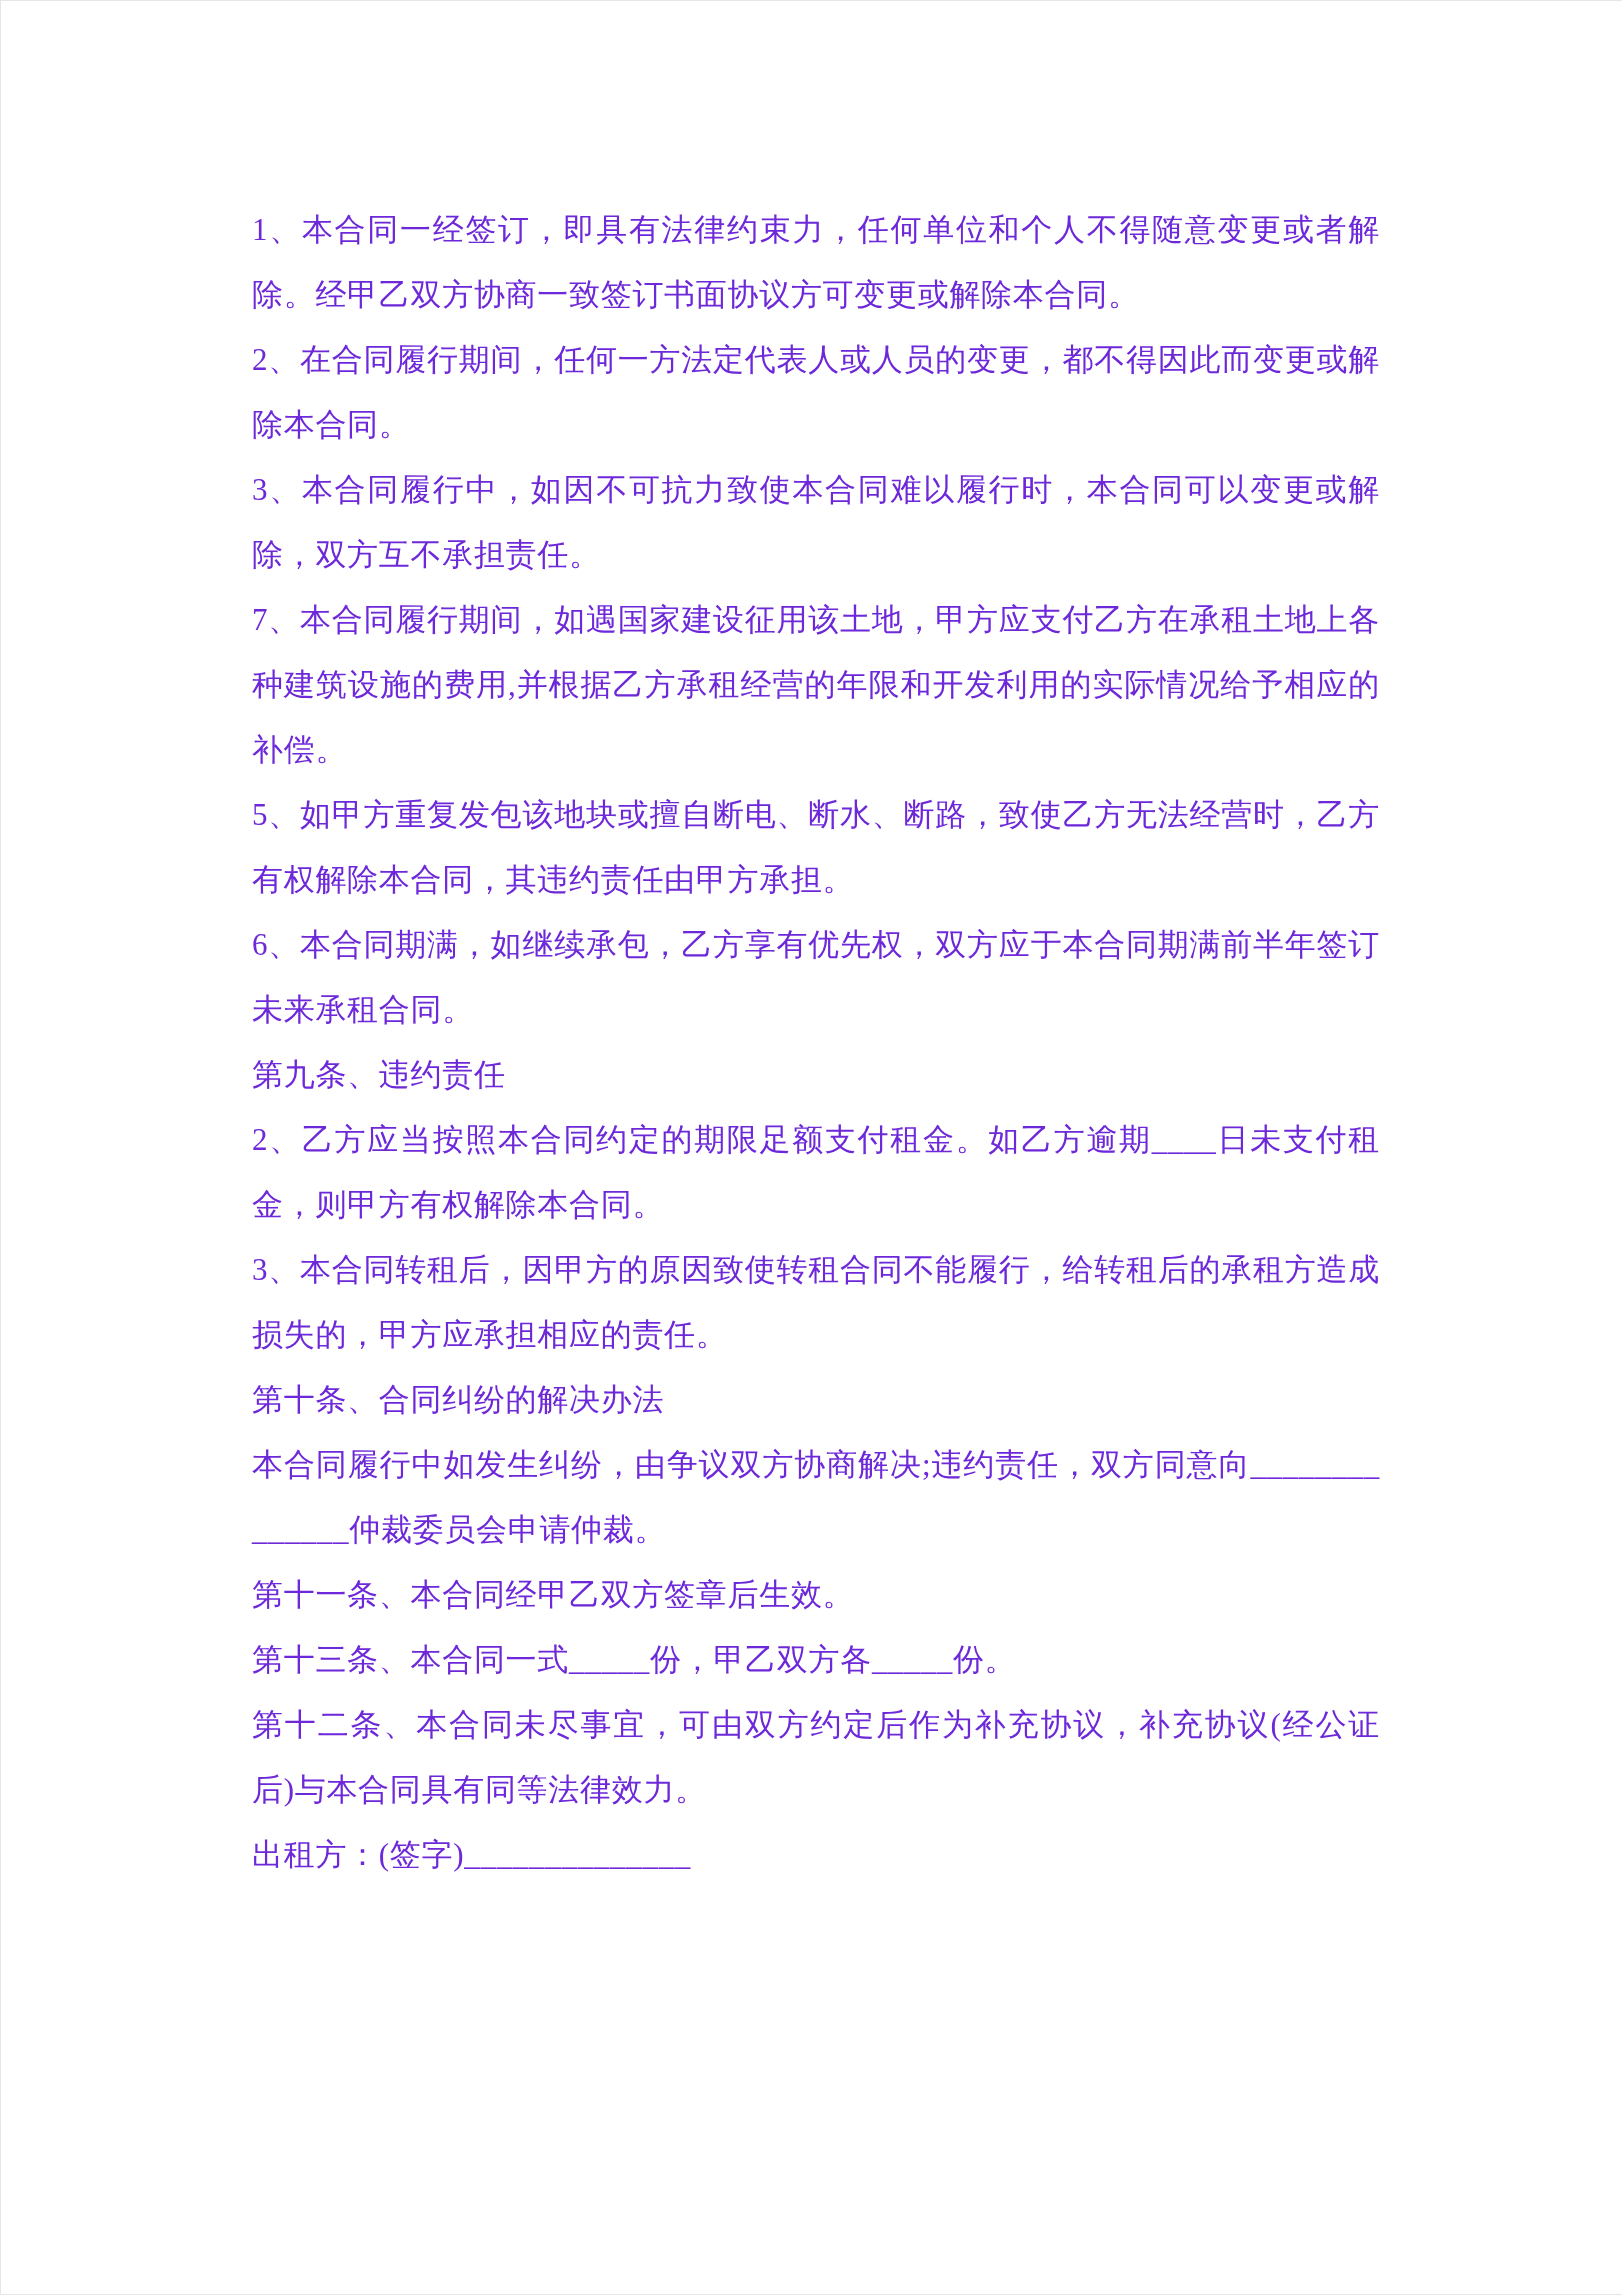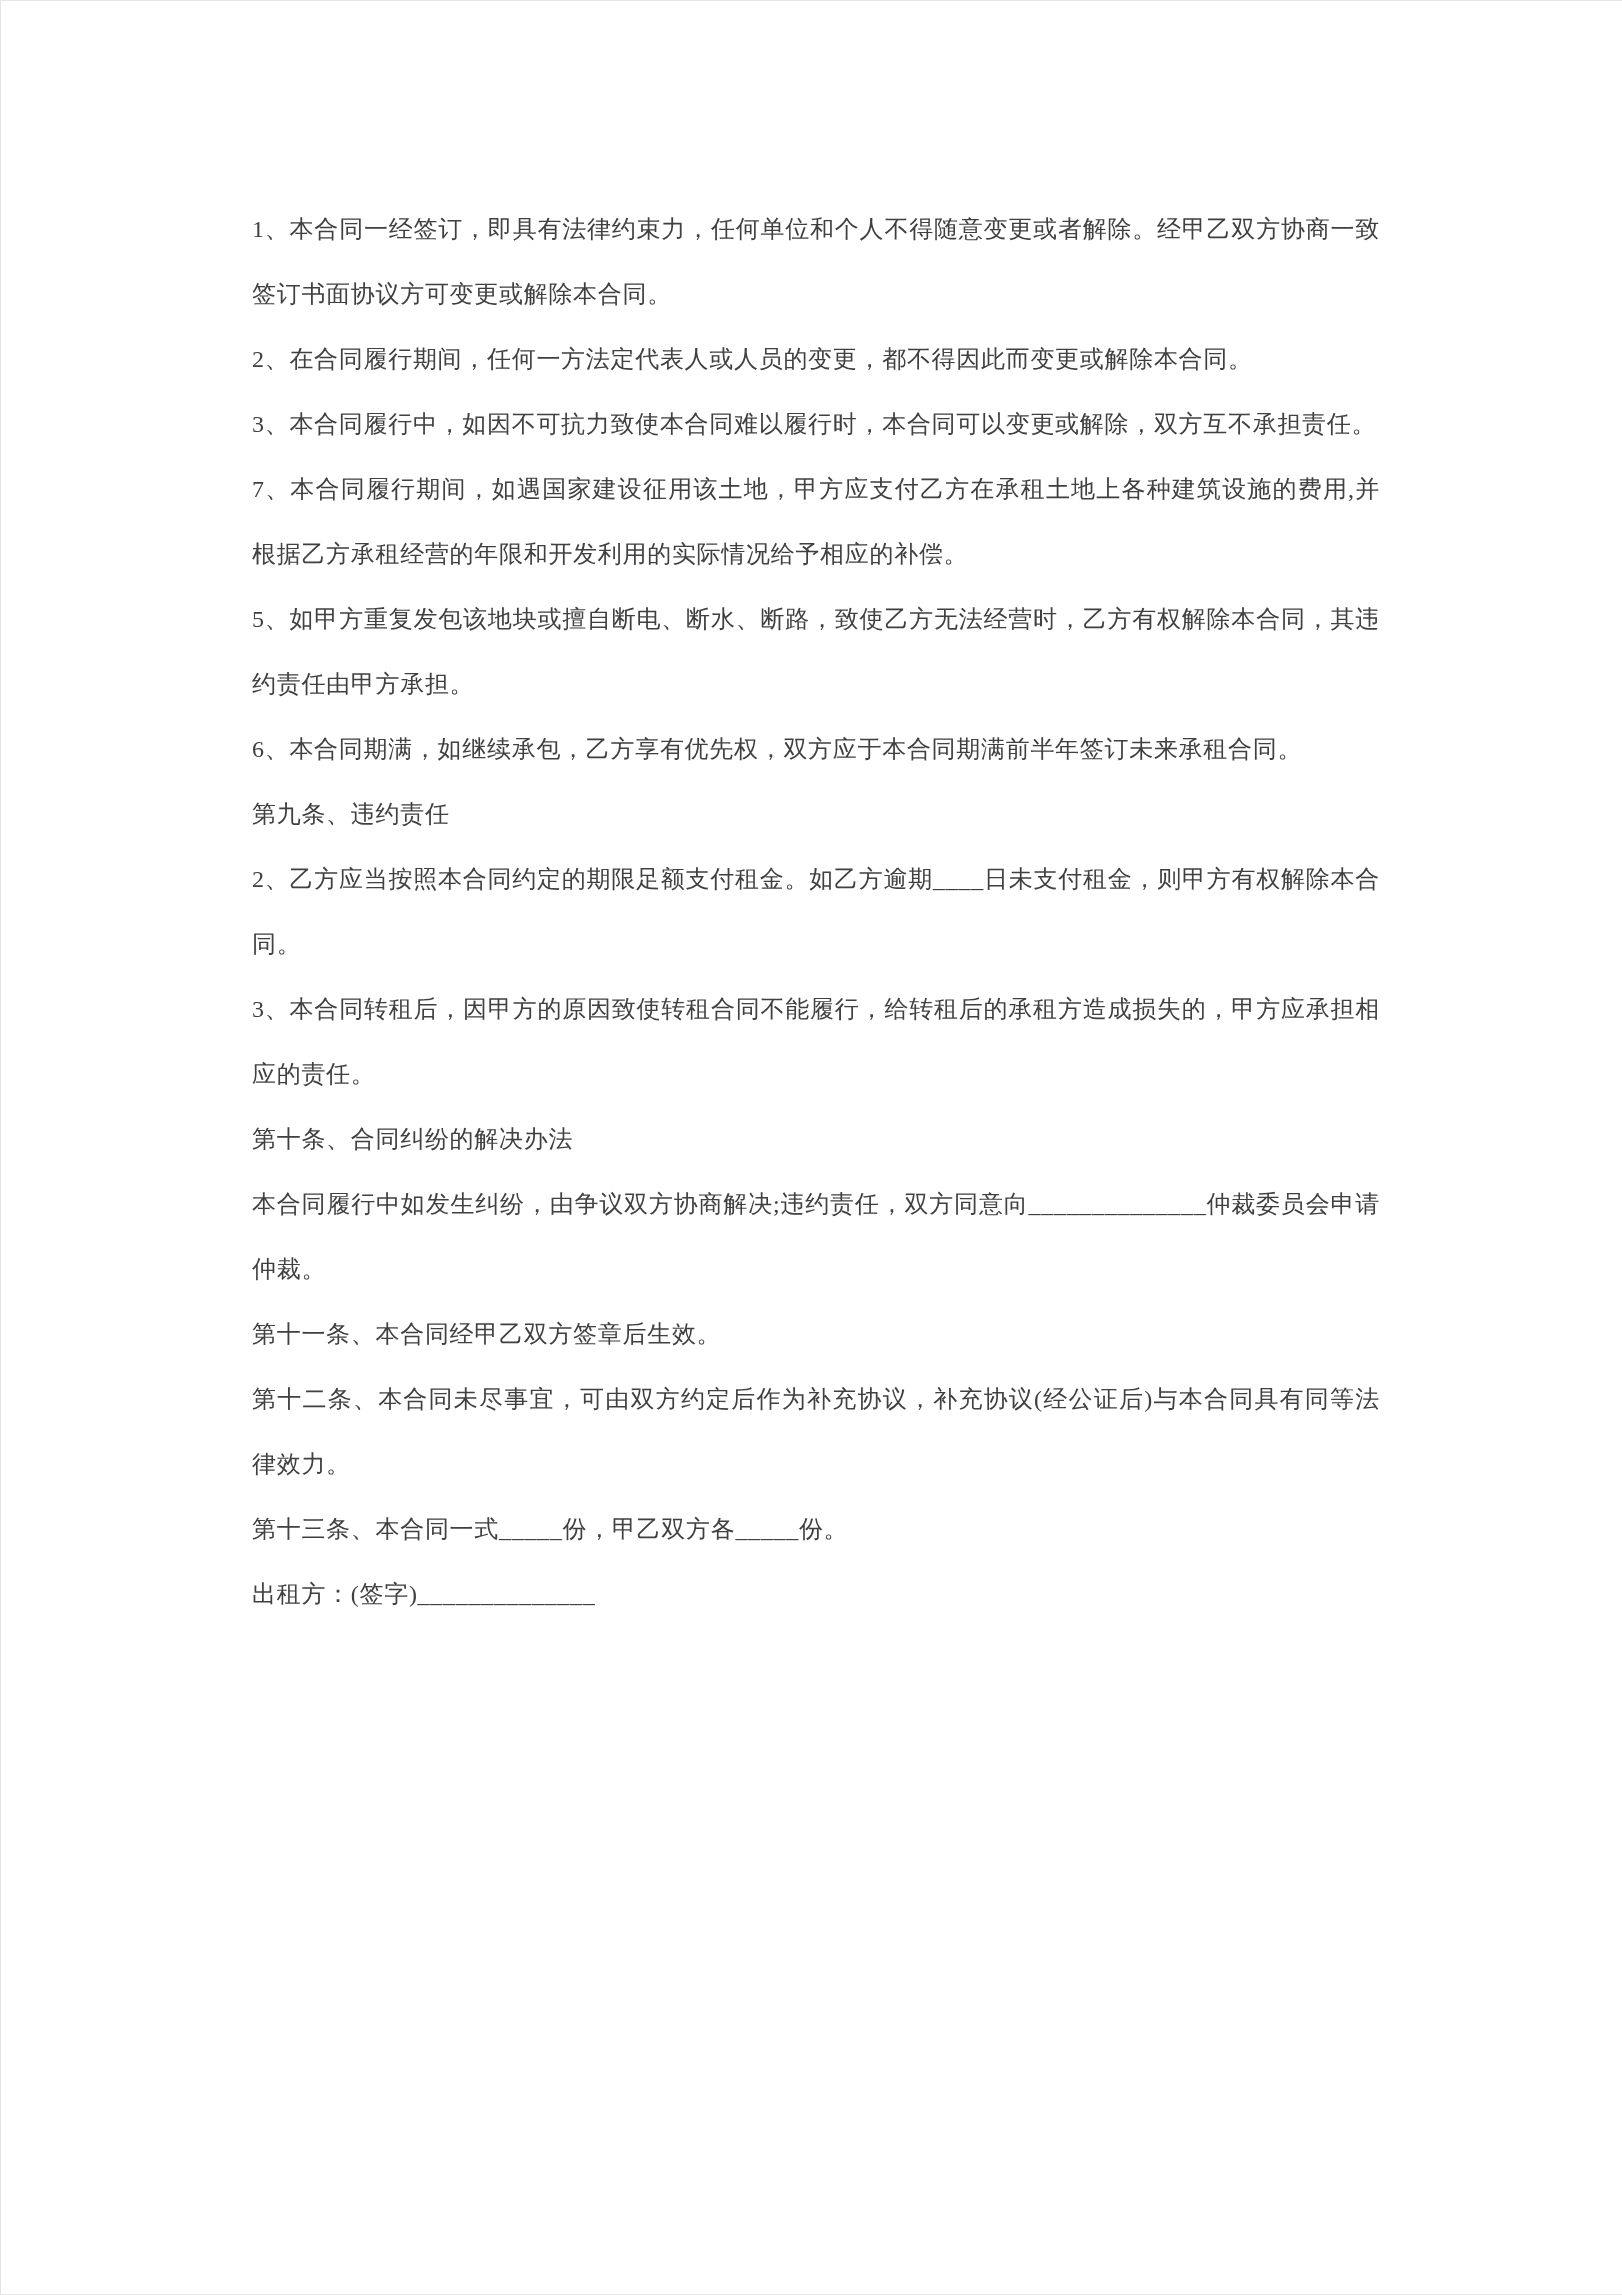--- a/index.html
+++ b/index.html
@@ -20,44 +20,44 @@
   }
   .content {
     position: absolute;
     left: 251px;
     top: 196px;
     width: 1128px;
   }
   .content p {
     margin: 0;
     padding: 0;
-    font-size: 24px;
+    font-size: 31px;
     line-height: 65px;
     text-align: justify;
     text-align-last: left;
     letter-spacing: 0.7px;
     word-break: break-all;
-    color: #404040;
+    color: #6d28d9;
   }
 </style>
 </head>
 <body>
 
 <div class="page">
   <div class="content" id="contract-body">
       <p>1、本合同一经签订，即具有法律约束力，任何单位和个人不得随意变更或者解除。经甲乙双方协商一致签订书面协议方可变更或解除本合同。</p>
       <p>2、在合同履行期间，任何一方法定代表人或人员的变更，都不得因此而变更或解除本合同。</p>
       <p>3、本合同履行中，如因不可抗力致使本合同难以履行时，本合同可以变更或解除，双方互不承担责任。</p>
       <p>7、本合同履行期间，如遇国家建设征用该土地，甲方应支付乙方在承租土地上各种建筑设施的费用,并根据乙方承租经营的年限和开发利用的实际情况给予相应的补偿。</p>
       <p>5、如甲方重复发包该地块或擅自断电、断水、断路，致使乙方无法经营时，乙方有权解除本合同，其违约责任由甲方承担。</p>
       <p>6、本合同期满，如继续承包，乙方享有优先权，双方应于本合同期满前半年签订未来承租合同。</p>
       <p>第九条、违约责任</p>
       <p>2、乙方应当按照本合同约定的期限足额支付租金。如乙方逾期____日未支付租金，则甲方有权解除本合同。</p>
       <p>3、本合同转租后，因甲方的原因致使转租合同不能履行，给转租后的承租方造成损失的，甲方应承担相应的责任。</p>
       <p>第十条、合同纠纷的解决办法</p>
       <p>本合同履行中如发生纠纷，由争议双方协商解决;违约责任，双方同意向______________仲裁委员会申请仲裁。</p>
       <p>第十一条、本合同经甲乙双方签章后生效。</p>
+      <p>第十三条、本合同一式_____份，甲乙双方各_____份。</p>
       <p>第十二条、本合同未尽事宜，可由双方约定后作为补充协议，补充协议(经公证后)与本合同具有同等法律效力。</p>
-      <p>第十三条、本合同一式_____份，甲乙双方各_____份。</p>
       <p>出租方：(签字)______________</p>
     </div>
 </div>
 
 
 </body></html>

